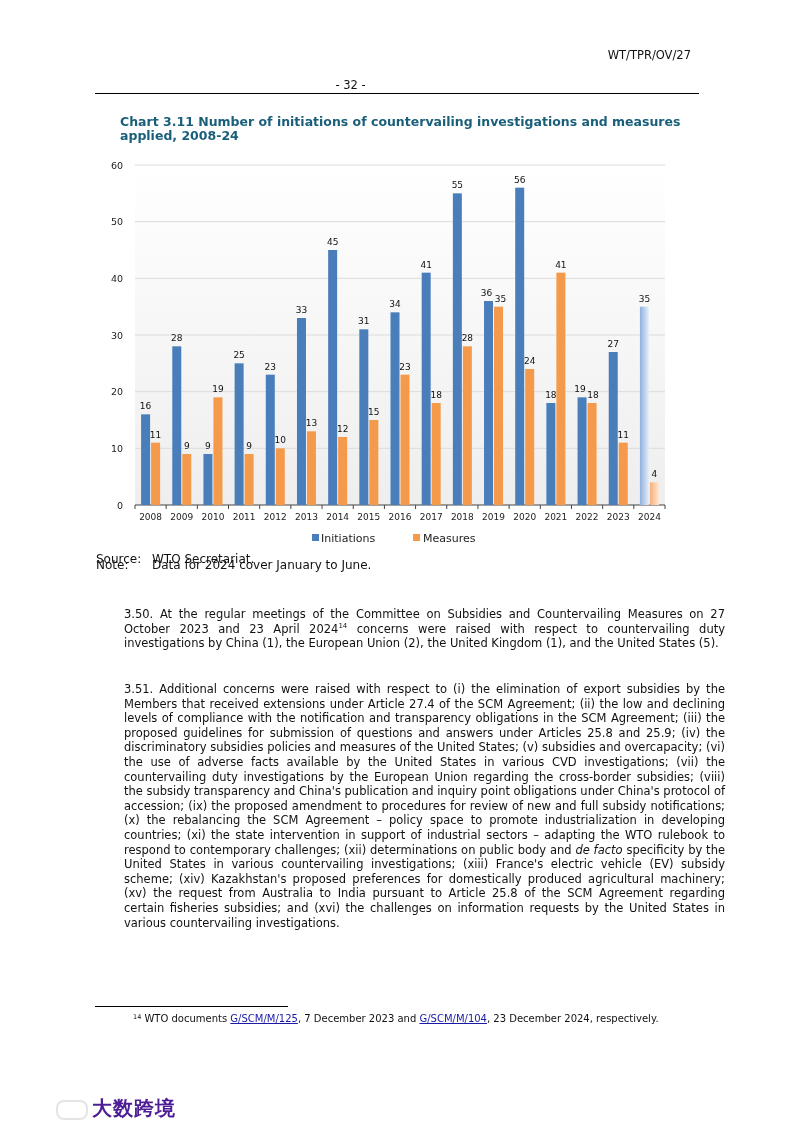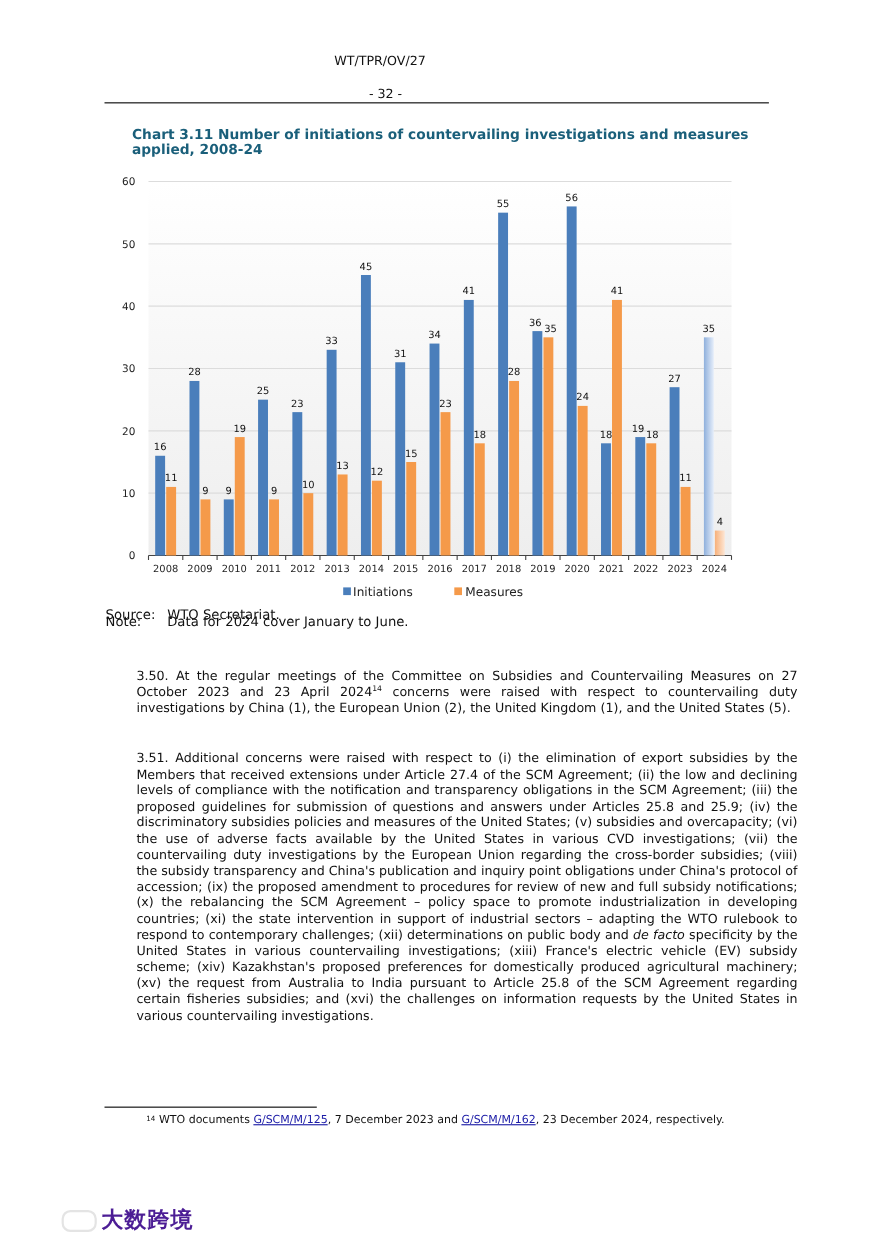--- a/index.html
+++ b/index.html
@@ -1,18 +1,18 @@
 <!DOCTYPE html>
 <html><head>
 <meta charset="utf-8">
 <style>
   html, body { margin: 0; padding: 0; background: #ffffff; }
   body { width: 793px; height: 1121px; position: relative; overflow: hidden;
          font-family: "DejaVu Sans", sans-serif; color: #111; }
-  .hdr-doc { position: absolute; top: 48px; left: 0; width: 691px; text-align: center; font-size: 11.5px; }
+  .hdr-doc { position: absolute; top: 48px; left: 0; width: 691px; text-align: right; font-size: 11.5px; }
   .hdr-page { position: absolute; top: 78px; left: 0; width: 701px; text-align: center; font-size: 11.5px; }
   .hdr-rule { position: absolute; top: 93px; left: 95px; width: 604px; height: 1px; background: #000; }
   .chart-title { position: absolute; top: 115px; left: 96px; width: 610px; font-size: 12.5px; font-weight: bold;
                  color: #1a5f7a; line-height: 14px; margin-left: 24px; }
   #chart { position: absolute; left: 95px; top: 150px; width: 600px; height: 400px; }
   .note { position: absolute; left: 96px; font-size: 12px; }
   .note .lbl { display: inline-block; width: 56px; }
   .para { position: absolute; left: 96px; width: 601px; font-size: 11.5px; line-height: 14.6px; text-align: justify; margin-left: 28px; }
   .para sup { font-size: 7px; vertical-align: top; line-height: 8px; }
   .fn-rule { position: absolute; top: 1006px; left: 95px; width: 193px; height: 1px; background: #000; }
@@ -179,15 +179,15 @@
 </div>
 <div class="note" style="top:552px;">
   <span class="lbl">Source:</span><span>WTO Secretariat.</span>
 </div>
 
 <div class="para" style="top:607px;"><span>3.50. At the regular meetings of the Committee on Subsidies and Countervailing Measures on 27 October 2023 and 23 April 2024</span><sup>14</sup><span> concerns were raised with respect to countervailing duty investigations by China (1), the European Union (2), the United Kingdom (1), and the United States (5).</span></div>
 
 <div class="para" style="top:682px;"><span>3.51. Additional concerns were raised with respect to (i) the elimination of export subsidies by the Members that received extensions under Article 27.4 of the SCM Agreement; (ii) the low and declining levels of compliance with the notification and transparency obligations in the SCM Agreement; (iii) the proposed guidelines for submission of questions and answers under Articles 25.8 and 25.9; (iv) the discriminatory subsidies policies and measures of the United States; (v) subsidies and overcapacity; (vi) the use of adverse facts available by the United States in various CVD investigations; (vii) the countervailing duty investigations by the European Union regarding the cross-border subsidies; (viii) the subsidy transparency and China's publication and inquiry point obligations under China's protocol of accession; (ix) the proposed amendment to procedures for review of new and full subsidy notifications; (x) the rebalancing the SCM Agreement – policy space to promote industrialization in developing countries; (xi) the state intervention in support of industrial sectors – adapting the WTO rulebook to respond to contemporary challenges; (xii) determinations on public body and </span><i>de facto</i><span> specificity by the United States in various countervailing investigations; (xiii) France's electric vehicle (EV) subsidy scheme; (xiv) Kazakhstan's proposed preferences for domestically produced agricultural machinery; (xv) the request from Australia to India pursuant to Article 25.8 of the SCM Agreement regarding certain fisheries subsidies; and (xvi) the challenges on information requests by the United States in various countervailing investigations.</span></div>
 
 <div class="fn-rule"></div>
-<div class="footnote"><sup>14</sup><span> WTO documents </span><a href="#">G/SCM/M/125</a><span>, 7 December 2023 and </span><a href="#">G/SCM/M/162</a><span>, 23 December 2024, respectively.</span></div>
+<div class="footnote"><sup>14</sup><span> WTO documents </span><a href="#">G/SCM/M/125</a><span>, 7 December 2023 and </span><a href="#">G/SCM/M/104</a><span>, 23 December 2024, respectively.</span></div>
 
 <div class="watermark"><span class="logo"></span><span>大数跨境</span></div>
 
 </body></html>

